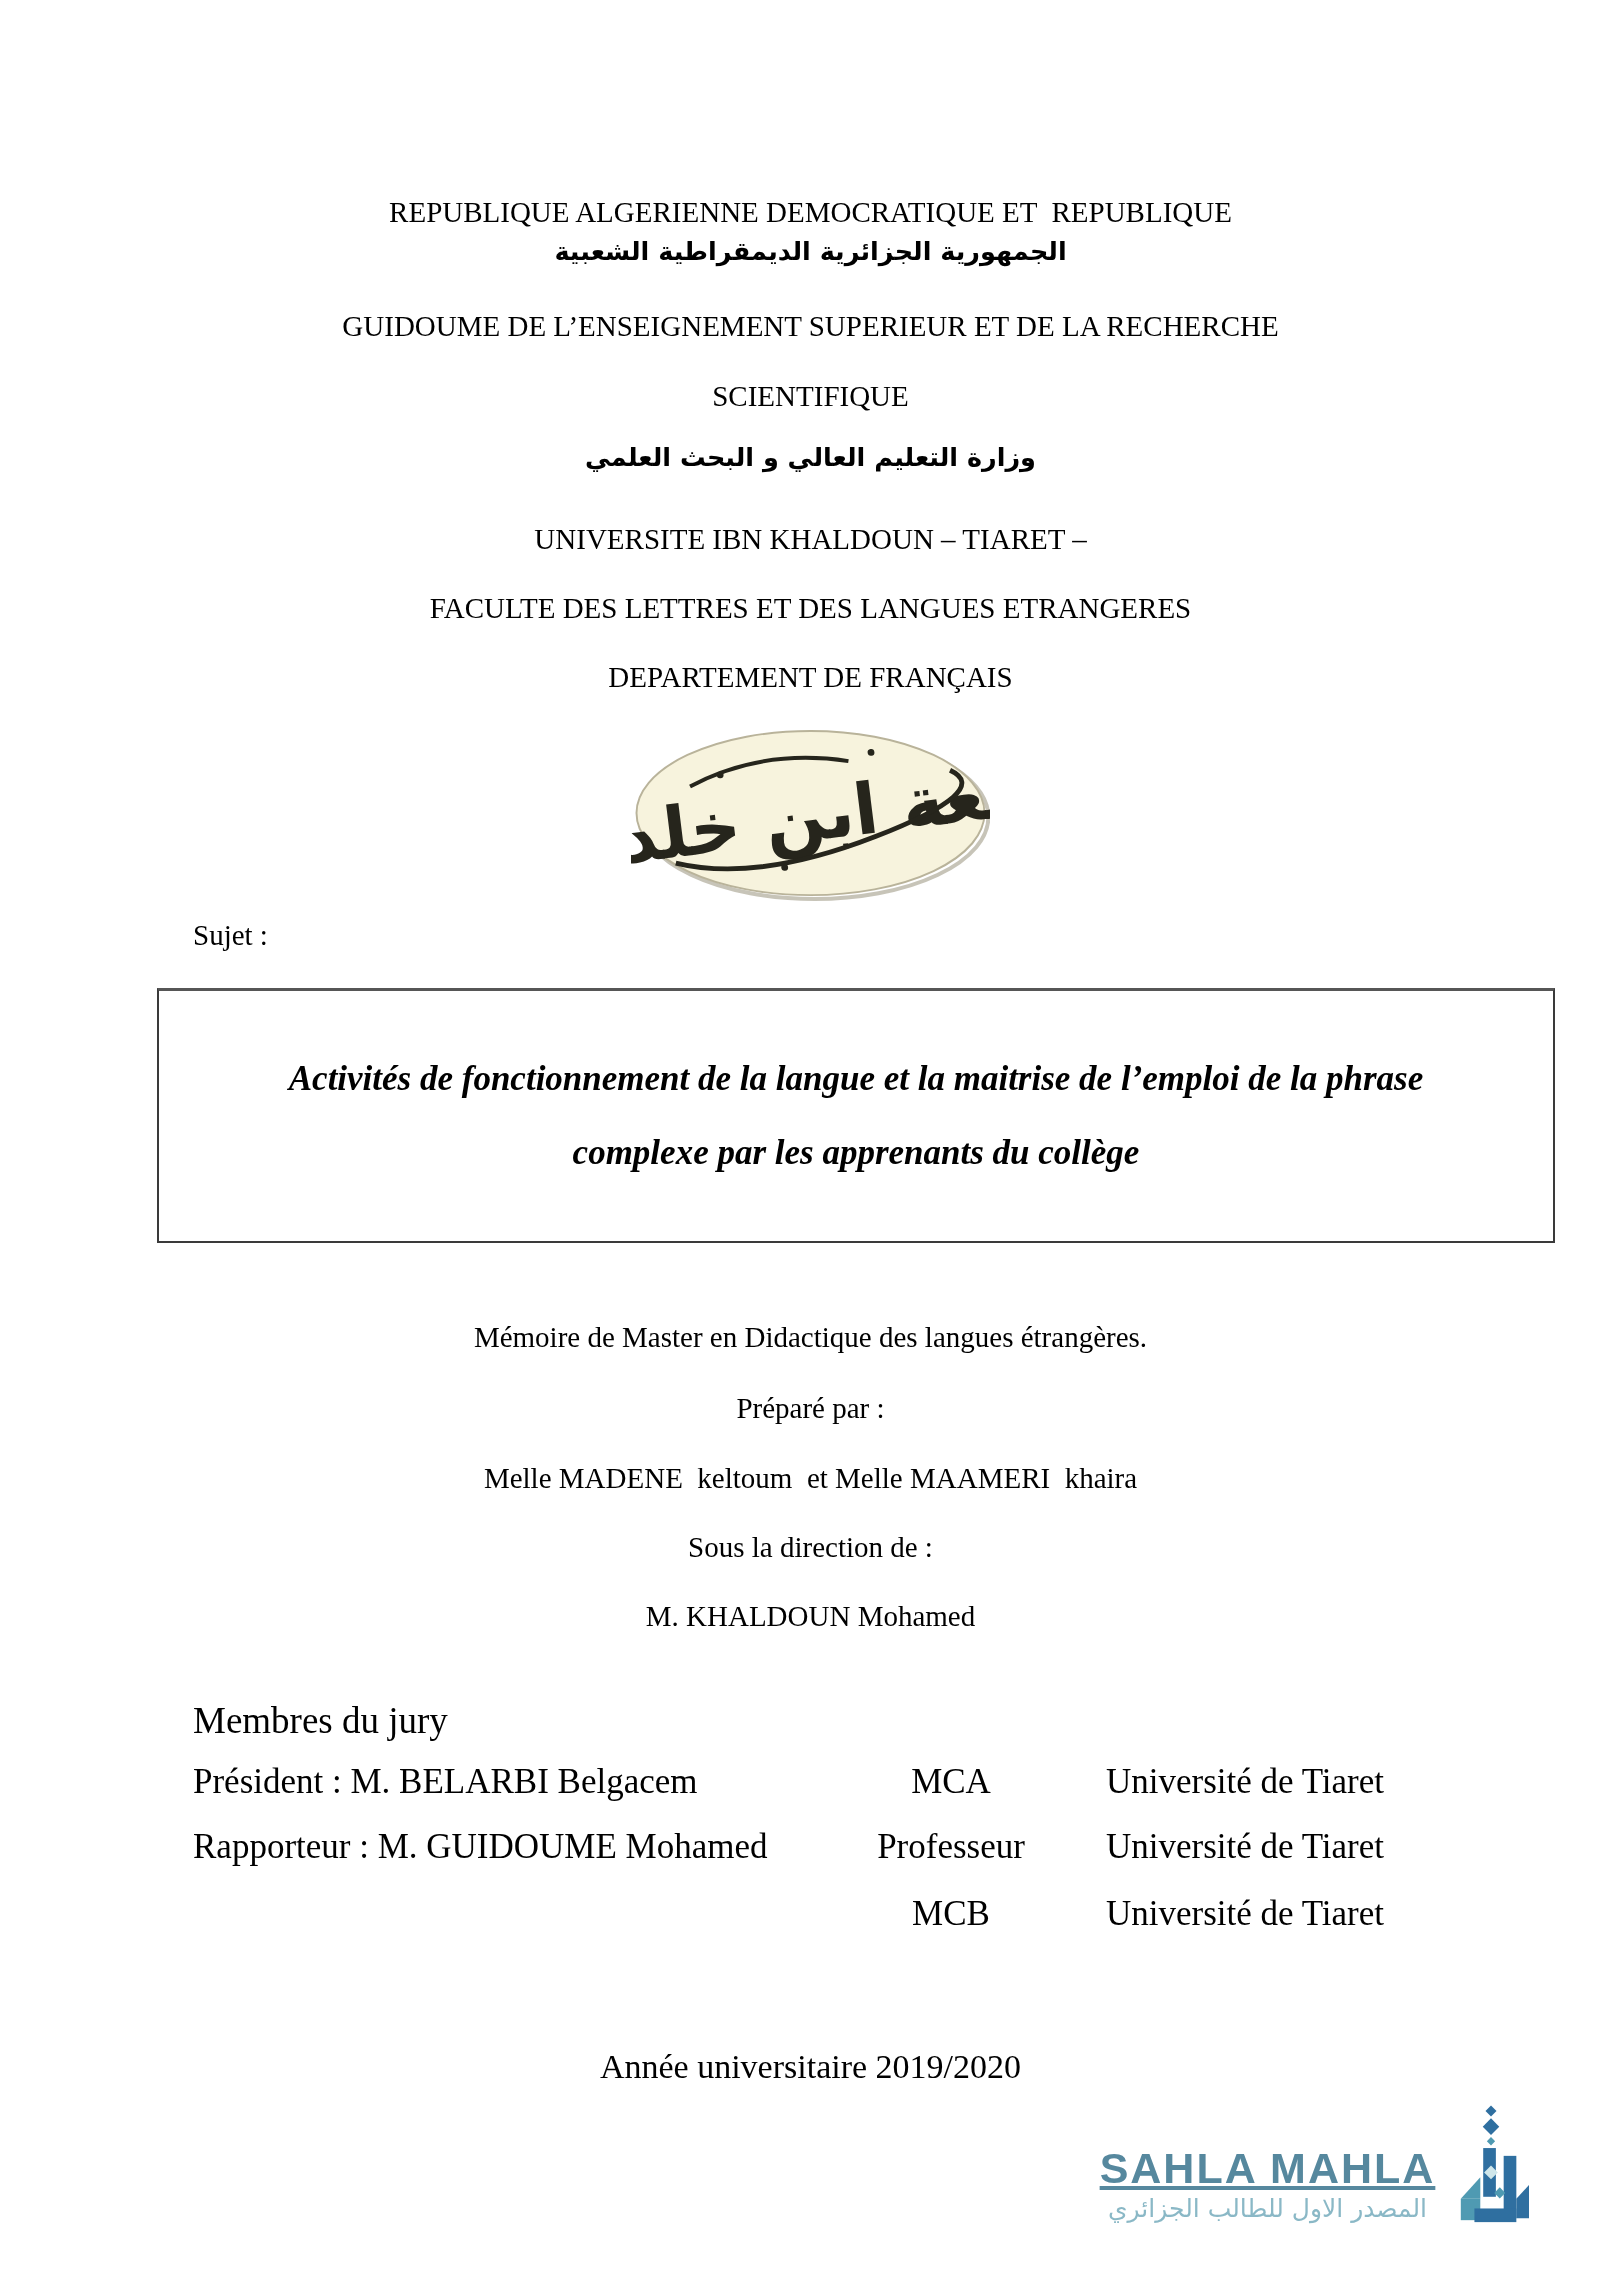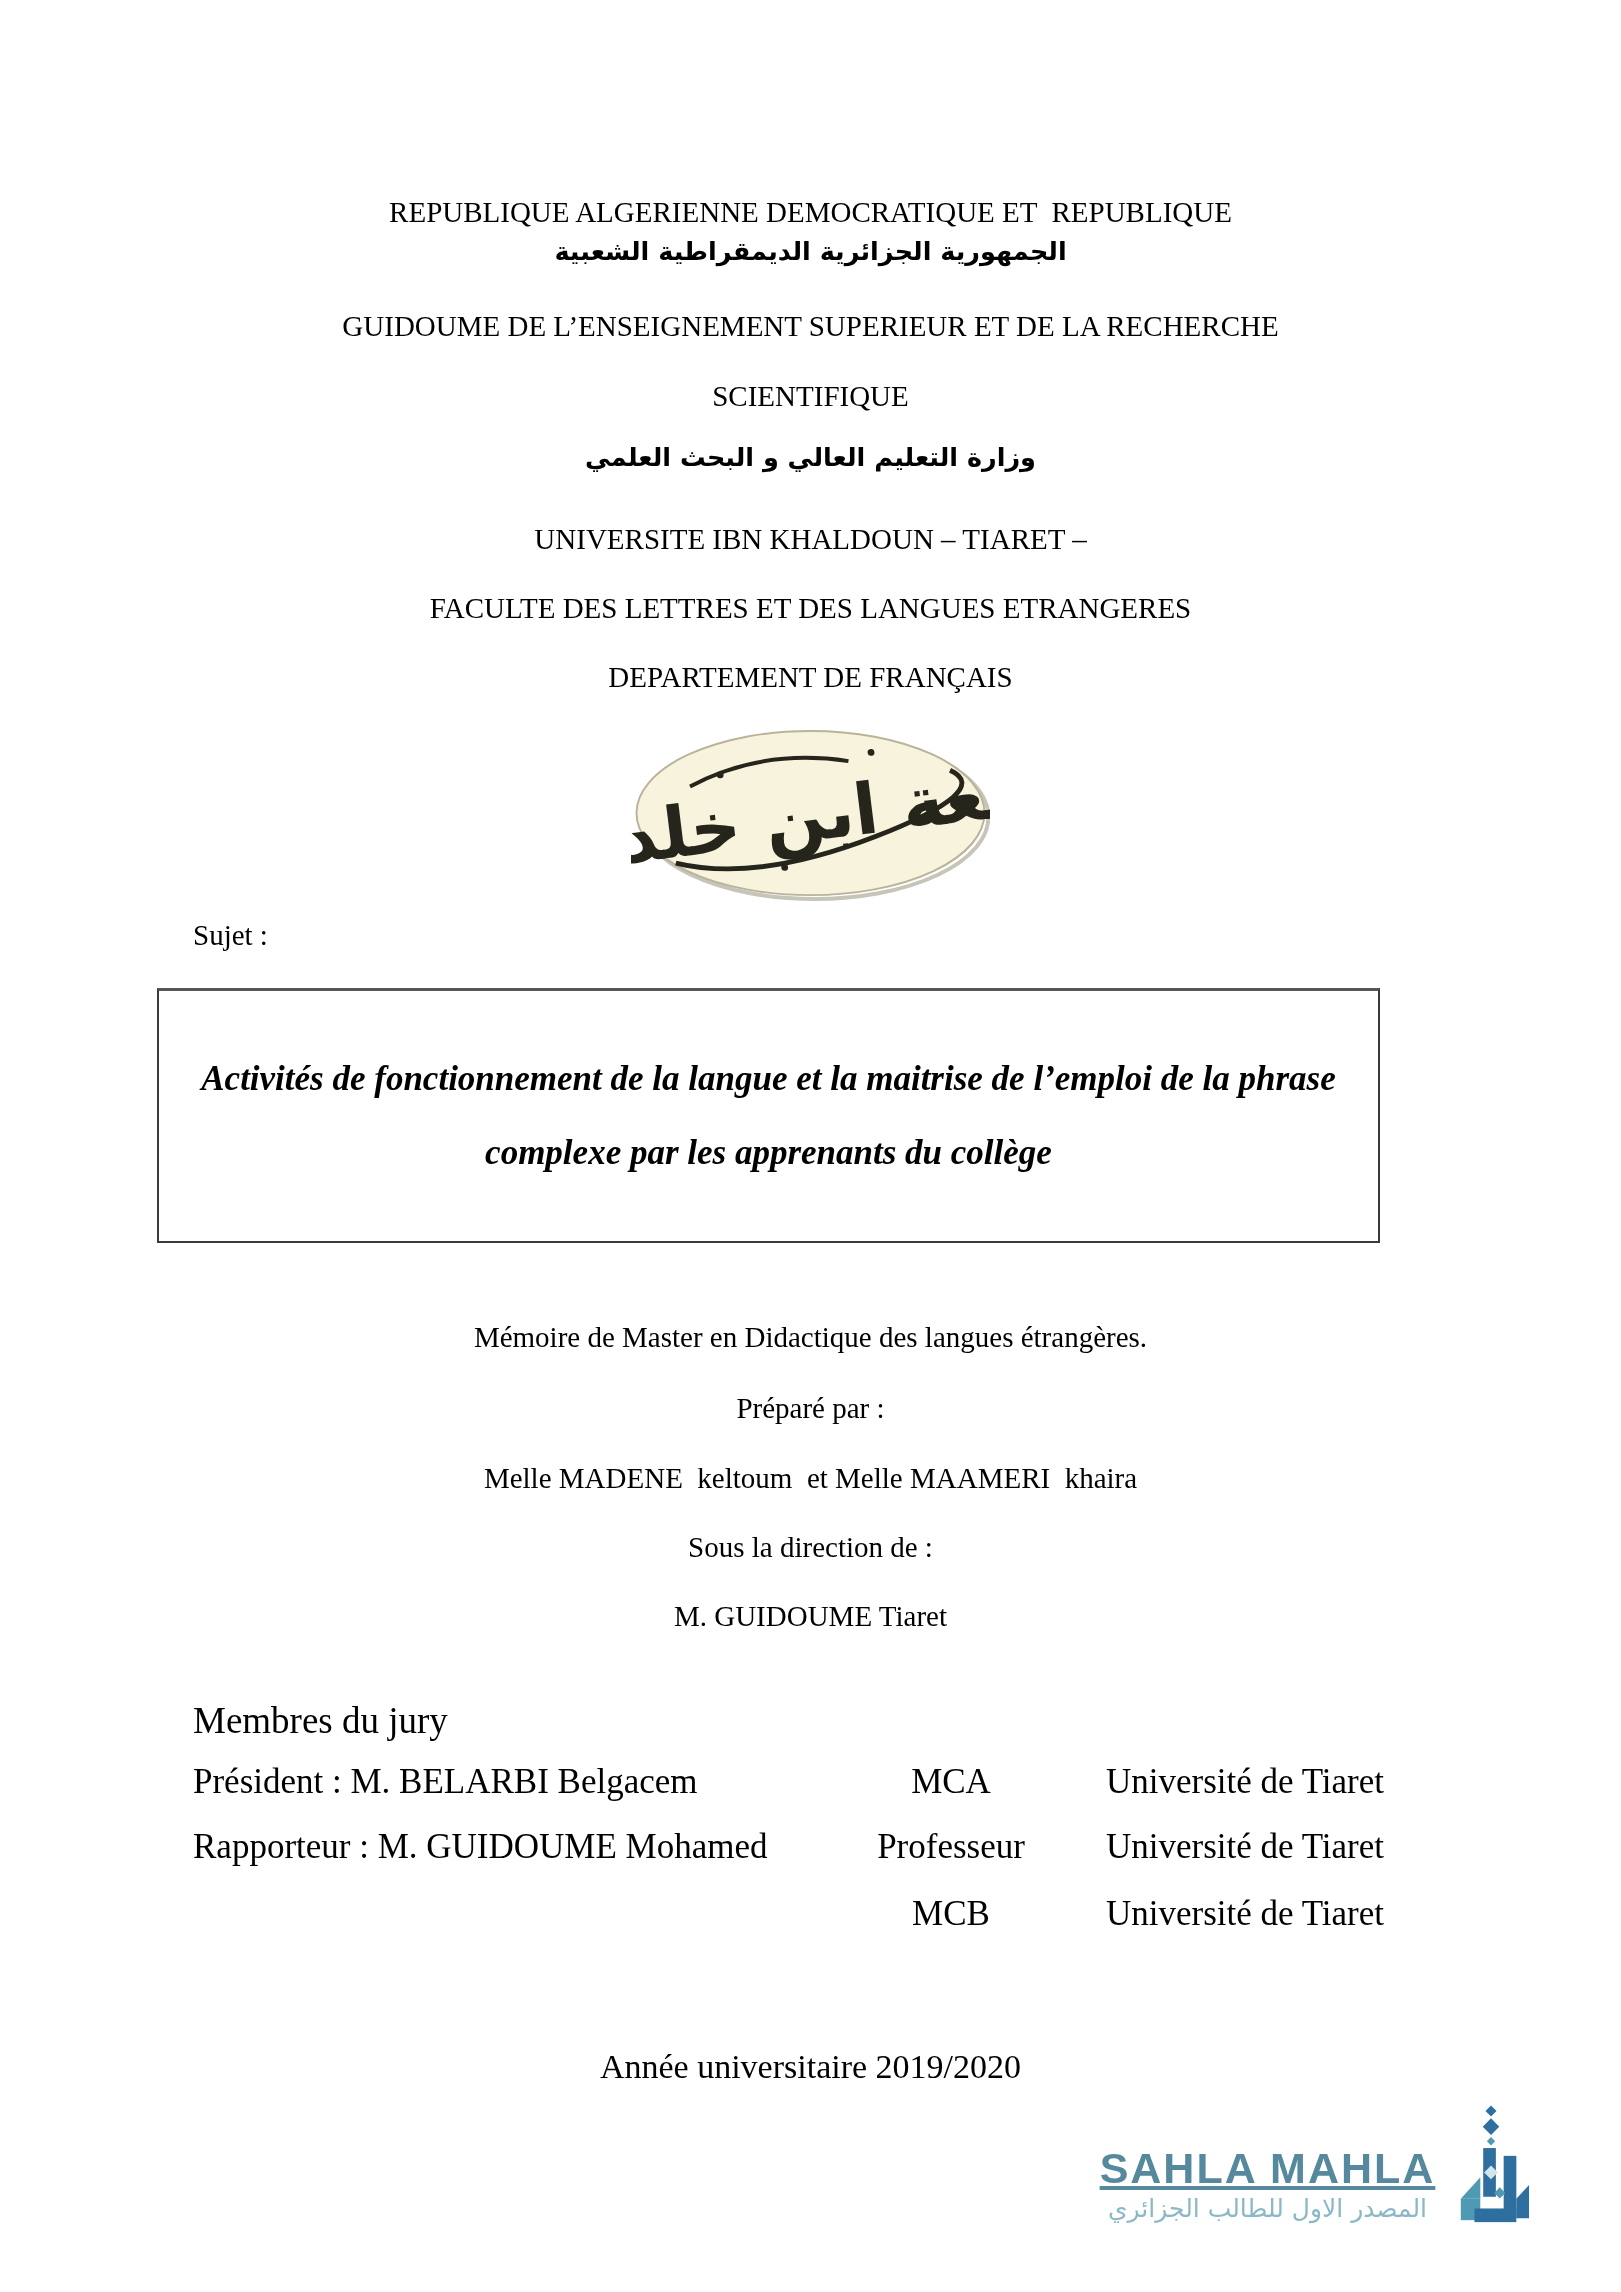--- a/index.html
+++ b/index.html
@@ -8,21 +8,21 @@
     font-family:"Liberation Serif", serif;color:#000;overflow:hidden;
   }
   .cline{position:absolute;left:0;width:100%;text-align:center;white-space:pre;line-height:1.15;}
   .lline{position:absolute;white-space:pre;line-height:1.15;}
   .fr-head{font-size:29px;}
   .ar-head{font-size:25.5px;font-weight:700;font-family:"DejaVu Sans", sans-serif;}
   .body-line{font-size:29px;}
   .seal{position:absolute;left:631px;top:727px;width:359px;height:174px;}
   .sujet{left:193px;top:919px;font-size:29px;}
   .subject-box{
-    position:absolute;left:157px;top:988px;width:1223px;height:255px;
+    position:absolute;left:157px;top:988px;width:1398px;height:255px;
     box-sizing:border-box;border:2.9px solid #3a3a3a;border-top:3.9px solid #565656;
     padding-top:51px;
   }
   .title-line{
     text-align:center;white-space:pre;font-weight:bold;font-style:italic;
     font-size:35px;line-height:74px;
   }
   .membres{left:193px;top:1674px;font-size:37px;margin-top:26px;}
   .jury-row{position:absolute;left:0;width:100%;height:47px;font-size:35px;}
   .jury-name{position:absolute;left:193px;white-space:pre;}
@@ -71,21 +71,21 @@
 
   <div class="subject-box">
     <div class="title-line">Activités de fonctionnement de la langue et la maitrise de l’emploi de la phrase</div>
     <div class="title-line">complexe par les apprenants du collège</div>
   </div>
 
   <div class="cline body-line" style="top:1321px">Mémoire de Master en Didactique des langues étrangères.</div>
   <div class="cline body-line" style="top:1392px">Préparé par :</div>
   <div class="cline body-line" style="top:1462px">Melle MADENE  keltoum  et Melle MAAMERI  khaira</div>
   <div class="cline body-line" style="top:1531px">Sous la direction de :</div>
-  <div class="cline body-line" style="top:1600px">M. GUIDOUME Tiaret</div>
+  <div class="cline body-line" style="top:1600px">M. KHALDOUN Mohamed</div>
 
   <div class="lline membres">Membres du jury</div>
 
   <div class="jury-row" style="top:1762px">
     <span class="jury-name">Président : M. BELARBI Belgacem</span>
     <span class="jury-grade">MCA</span>
     <span class="jury-univ">Université de Tiaret</span>
   </div>
   <div class="jury-row" style="top:1827px">
     <span class="jury-name">Rapporteur : M. GUIDOUME Mohamed</span>

